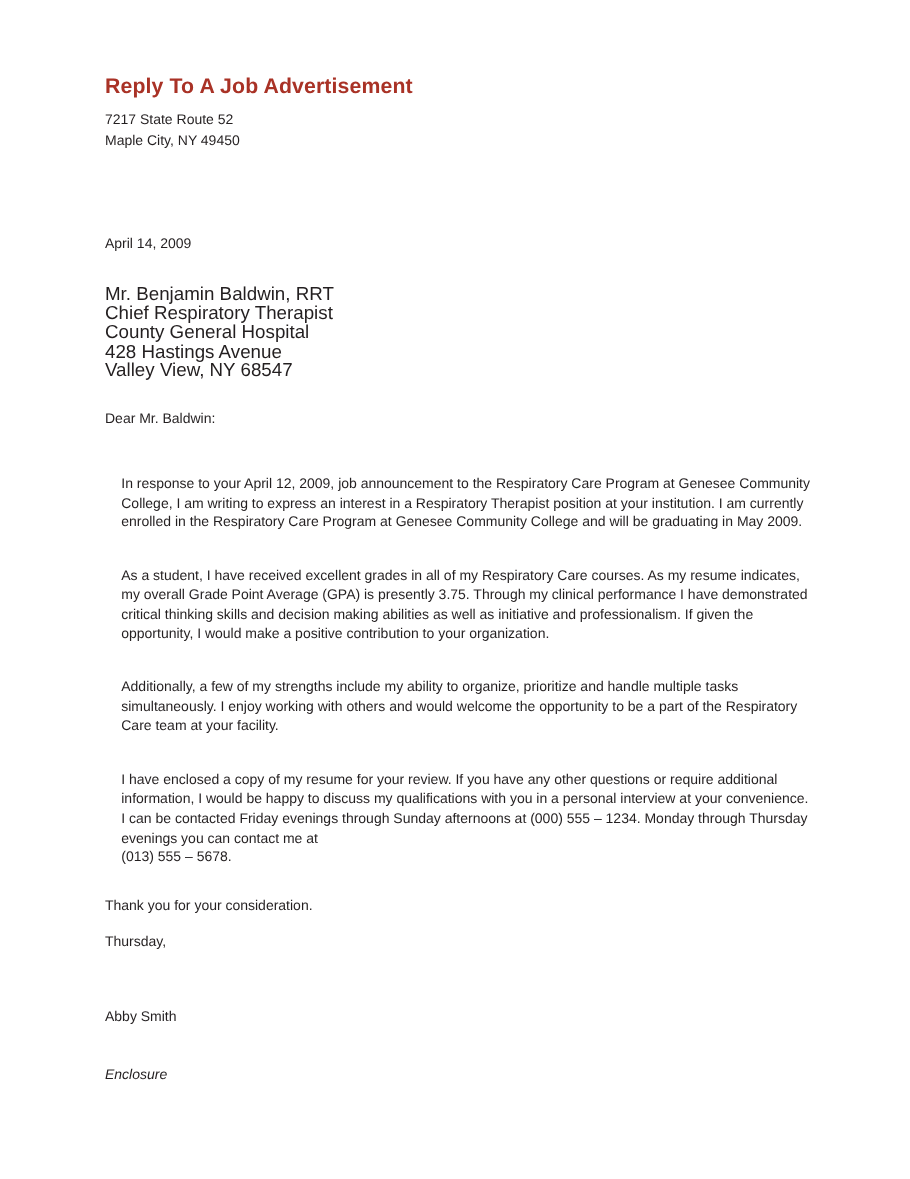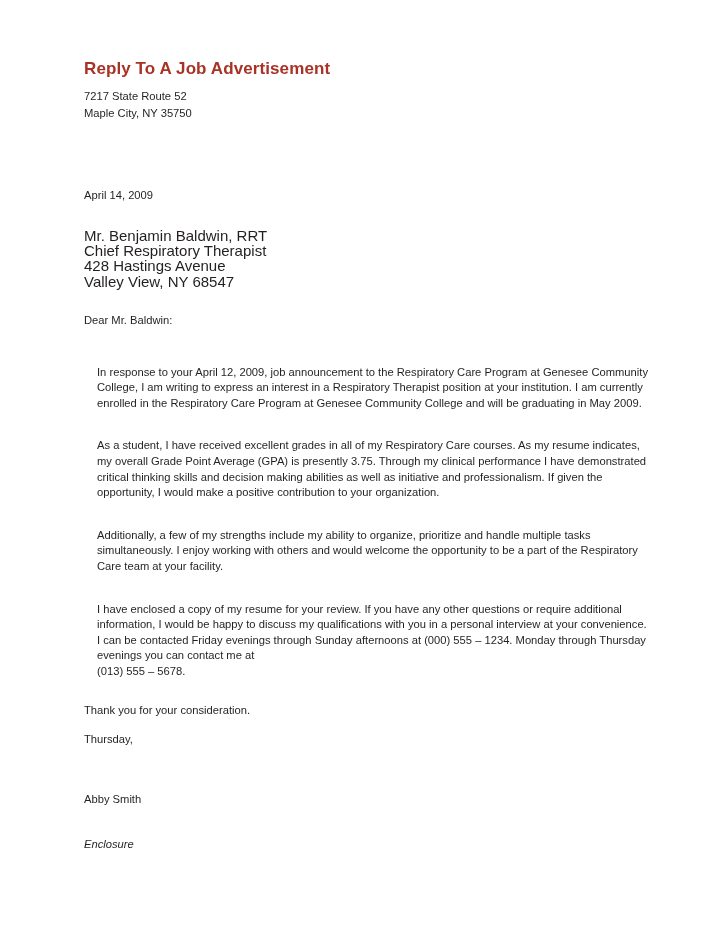--- a/index.html
+++ b/index.html
@@ -114,28 +114,29 @@
 </head>
 <body>
 
 <div class="page">
   <div class="letter">
 
     <h1 class="doc-title">Reply To A Job Advertisement</h1>
 
     <div class="sender-block">
       <span class="sender-line">7217 State Route 52</span>
-      <span class="sender-line">Maple City, NY 35750</span>
+      <span class="sender-line">Maple City, NY 49450</span>
     </div>
 
     <div class="date-line">April 14, 2009</div>
 
     <div class="recipient-block">
       <span class="recipient-line">Mr. Benjamin Baldwin, RRT</span>
       <span class="recipient-line">Chief Respiratory Therapist</span>
+      <span class="recipient-line">County General Hospital</span>
       <span class="recipient-line">428 Hastings Avenue</span>
       <span class="recipient-line">Valley View, NY 68547</span>
     </div>
 
     <div class="salutation">Dear Mr. Baldwin:</div>
 
     <div class="body-paragraphs">
       <p class="body-par">In response to your April 12, 2009, job announcement to the Respiratory Care Program at Genesee Community College, I am writing to express an interest in a Respiratory Therapist position at your institution. I am currently enrolled in the Respiratory Care Program at Genesee Community College and will be graduating in May 2009.</p>
       <p class="body-par">As a student, I have received excellent grades in all of my Respiratory Care courses. As my resume indicates, my overall Grade Point Average (GPA) is presently 3.75. Through my clinical performance I have demonstrated critical thinking skills and decision making abilities as well as initiative and professionalism. If given the opportunity, I would make a positive contribution to your organization.</p>
       <p class="body-par">Additionally, a few of my strengths include my ability to organize, prioritize and handle multiple tasks simultaneously. I enjoy working with others and would welcome the opportunity to be a part of the Respiratory Care team at your facility.</p>

